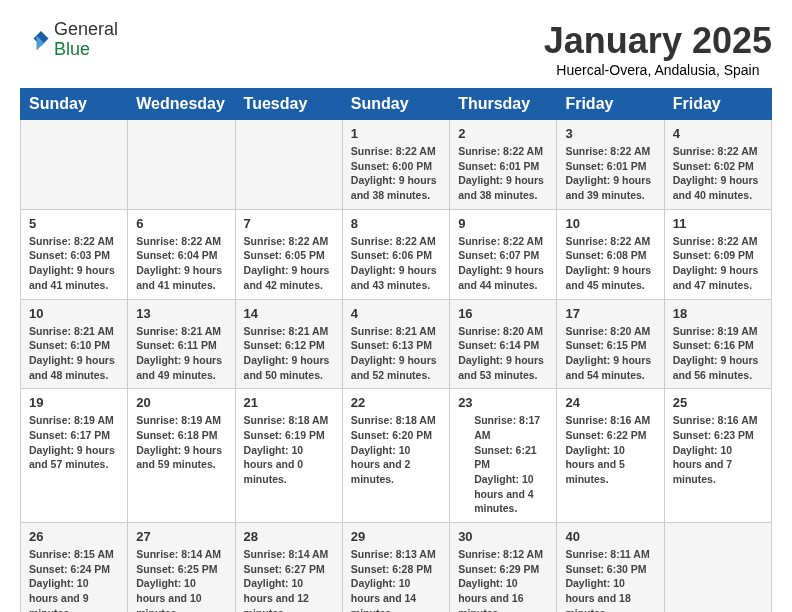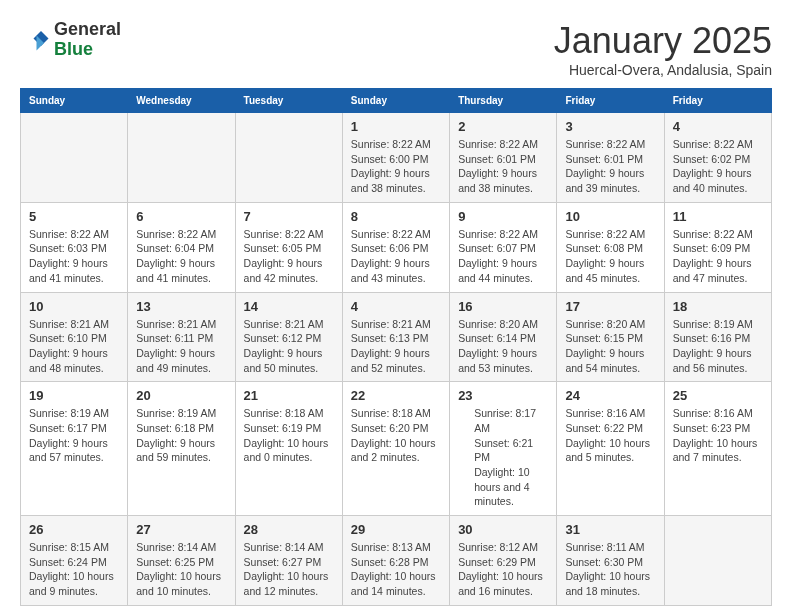--- a/index.html
+++ b/index.html
@@ -16,52 +16,53 @@
       align-items: flex-start;
       margin-bottom: 10px;
     }
     .logo {
       display: flex;
       align-items: center;
       gap: 4px;
     }
     .logo-text {
       font-size: 18px;
-      font-weight: bold;
+      font-weight: normal;
       line-height: 1.1;
     }
     .logo-general { color: #333; }
     .logo-blue { color: #15803d; }
     .logo-icon {
       width: 30px;
       height: 30px;
     }
     .title-section {
       text-align: right;
     }
     .calendar-title {
       font-size: 36px;
-      font-weight: normal;
+      font-weight: bold;
       color: #333;
     }
     .calendar-subtitle {
       font-size: 14px;
-      color: #404040;
+      color: #000000;
+      text-align: center;
     }
     table {
       width: 100%;
       border-collapse: collapse;
       border: 1px solid #ccc;
     }
     .day-header {
       background-color: #1a5fa8;
       color: #fff;
       text-align: left;
       padding: 6px 8px;
-      font-size: 10px;
+      font-size: 16px;
       font-weight: bold;
       border: 1px solid #1a5fa8;
     }
     .calendar-cell {
       vertical-align: top;
       padding: 6px 8px;
       border: 1px solid #ccc;
       font-size: 11px;
       color: #333;
       height: 80px;
@@ -69,20 +70,21 @@
     }
     .cell-date {
       font-size: 13px;
       font-weight: bold;
       margin-bottom: 3px;
     }
     .cell-info {
       font-size: 10.5px;
       line-height: 1.4;
       color: #444;
+      font-weight: bold;
     }
     .empty-cell {
       background: #f9f9f9;
     }
     tr:nth-child(even) .calendar-cell {
       background: #fff;
     }
     tr:nth-child(odd) .calendar-cell {
       background: #f5f5f5;
     }
@@ -309,21 +311,21 @@
 Sunset: 6:28 PM
 Daylight: 10 hours and 14 minutes.</div>
         </td>
         <td class="calendar-cell">
           <div class="cell-date">30</div>
           <div class="cell-info" style="white-space: pre-line;">Sunrise: 8:12 AM
 Sunset: 6:29 PM
 Daylight: 10 hours and 16 minutes.</div>
         </td>
         <td class="calendar-cell">
-          <div class="cell-date">31</div>
+          <div class="cell-date">40</div>
           <div class="cell-info" style="white-space: pre-line;">Sunrise: 8:11 AM
 Sunset: 6:30 PM
 Daylight: 10 hours and 18 minutes.</div>
         </td>
         <td class="calendar-cell empty-cell"></td>
       </tr>
     </tbody>
 </table>
 
 </body></html>

